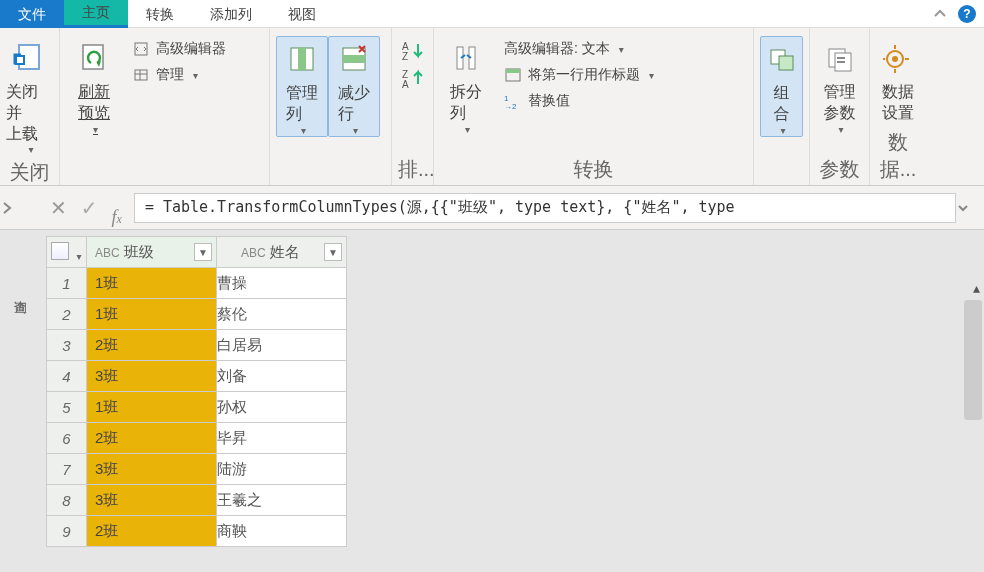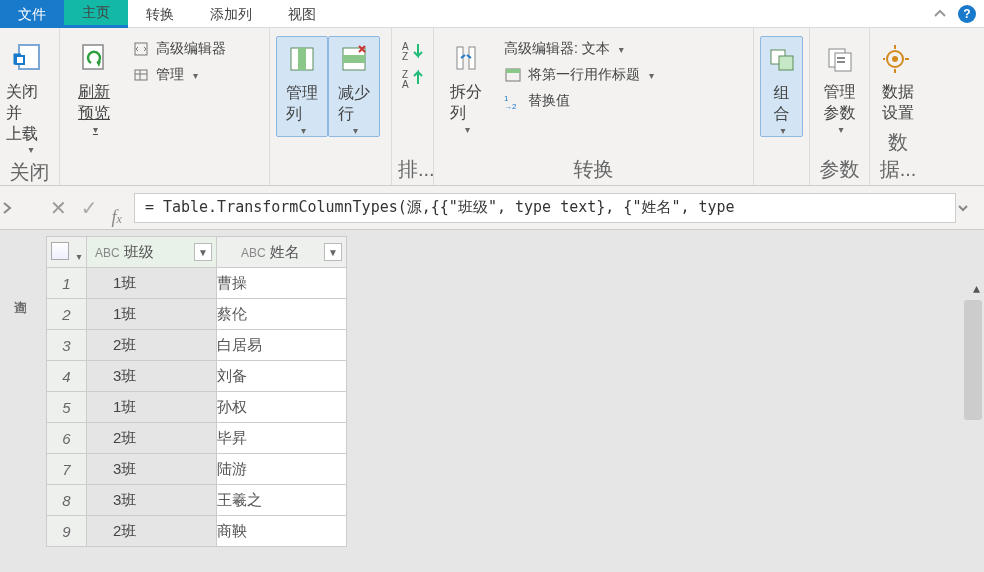--- a/index.html
+++ b/index.html
@@ -45,21 +45,21 @@
   .grid-wrap { flex:1; background:#e6e6e6; padding:6px 0 0 6px; overflow:hidden; }
   table.datagrid { border-collapse:collapse; background:#fff; }
   .datagrid th, .datagrid td { border:1px solid #ccc; height:31px; font-size:15px; }
   .datagrid th { background:#eef0ee; font-weight:normal; color:#555; position:relative; }
   .datagrid th.col1 { width:130px; text-align:left; padding-left:8px; background:#e8f2e9; }
   .datagrid th.col2 { width:130px; text-align:left; padding-left:24px; }
   .datagrid th.rownum-h { width:40px; background:#eef0ee; }
   .hdr-type { color:#888; font-size:12px; margin-right:4px; }
   .hdr-drop { position:absolute; right:4px; top:6px; width:18px; height:18px; border:1px solid #bbb; display:flex; align-items:center; justify-content:center; font-size:10px; color:#666; background:#fff; cursor:pointer; }
   .datagrid td.rownum { background:#eef0ee; text-align:center; font-style:italic; color:#666; width:40px; }
-  .datagrid td.c1 { background:#e5e5e5; padding-left:26px; width:130px; }
+  .datagrid td.c1 { background:#eab308; padding-left:8px; width:130px; }
   .datagrid td.c2 { padding-left:0; width:130px; color:#555; }
   .corner-ico { width:18px;height:18px;border:1px solid #aaa; background:linear-gradient(#fff,#eef); display:inline-block; }
   .scroll-hint { position:absolute; right:2px; top:300px; width:18px; height:120px; background:#ccc; border-radius:3px; }
   .scroll-arrow-up { position:absolute; right:4px; top:280px; font-size:14px; color:#555; }
   
   svg { display:block; }
 </style>
 </head>
 <body>
 

